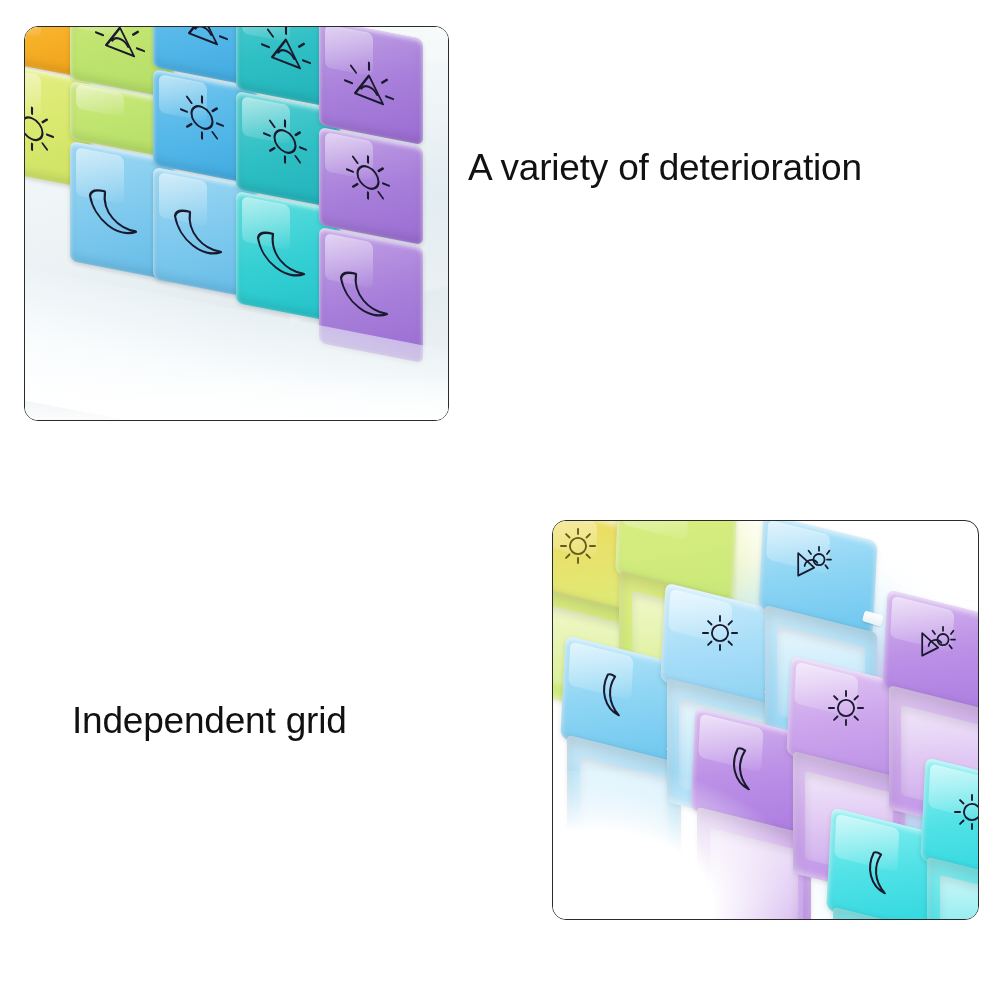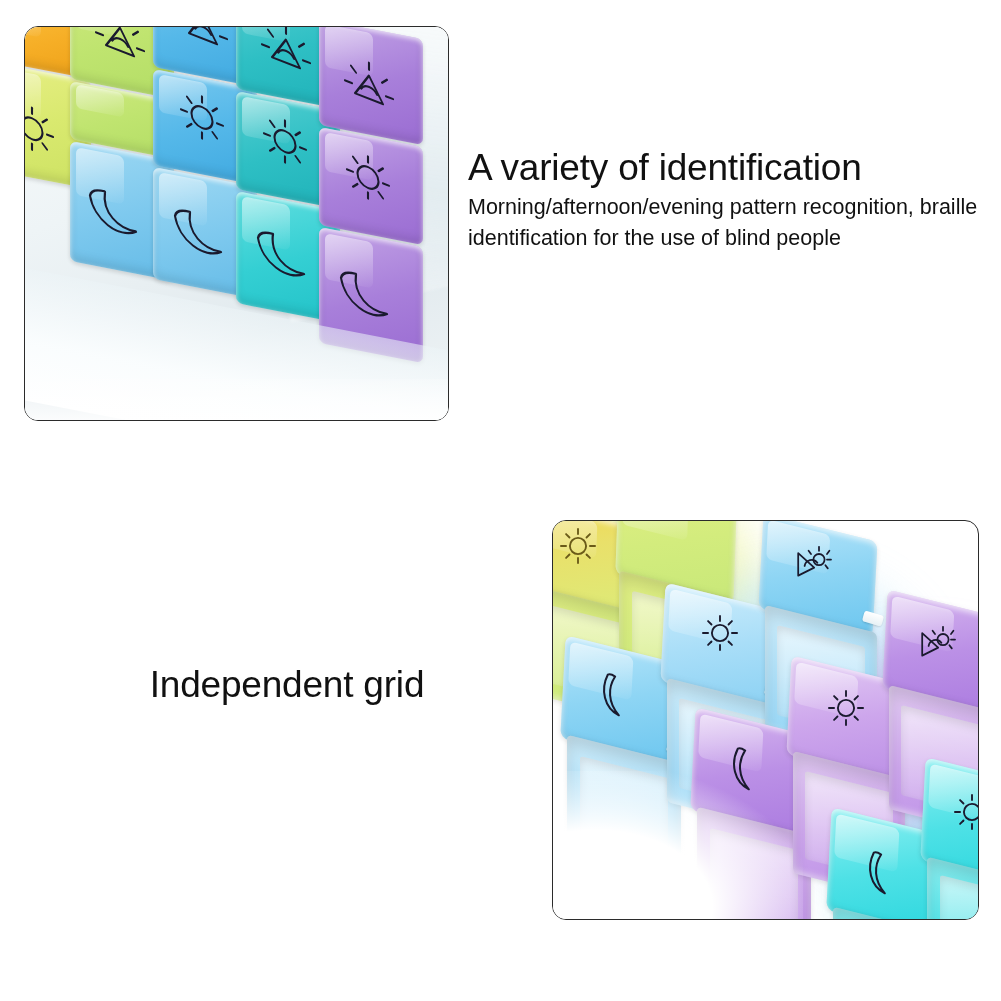--- a/index.html
+++ b/index.html
@@ -38,21 +38,21 @@
   }
   .photo-stage {
     position: absolute;
     inset: 0;
     overflow: hidden;
   }
 
   
   .text-block { position: absolute; }
   #text-variety { left: 468px; top: 148px; width: 520px; }
-  #text-grid    { left: 72px;  top: 665px; width: 430px; text-align: center; }
+  #text-grid    { left: 72px;  top: 701px; width: 430px; }
 
   .heading {
     font-size: 37px;
     line-height: 1.08;
     font-weight: 400;
     letter-spacing: -0.2px;
     color: #111111;
     margin: 0 0 4px 0;
     white-space: nowrap;
   }
@@ -345,22 +345,21 @@
     </div>
 
     <div class="tray-clear" style="left:-20px; top:300px; width:150%; height:130px; transform: rotate(11deg);
                 background: linear-gradient(180deg, rgba(236,244,247,0.55), rgba(250,253,254,0.98) 55%, #ffffff);"></div>
     <div class="tray-clear" style="left:-10px; top:352px; width:140%; height:70px;
                 background: linear-gradient(180deg, rgba(255,255,255,0.2), #ffffff 70%);"></div>
   </div>
 </div>
 
 <div class="text-block" id="text-variety">
-  <h2 class="heading">A variety of identification</h2>
-  <p class="body-text">Morning/afternoon/evening pattern recognition, braille identification for the use of blind people</p>
+  <h2 class="heading">A variety of deterioration</h2>
 </div>
 
 <div class="text-block" id="text-grid">
   <h2 class="heading">Independent grid</h2>
 </div>
 
 <div class="photo-panel" id="panel-bottom-right">
   <div class="photo-stage">
 
     <div class="soft-glow" style="left:-40px; top:-40px; width:240px; height:200px; background:#e8ef7a;"></div>

